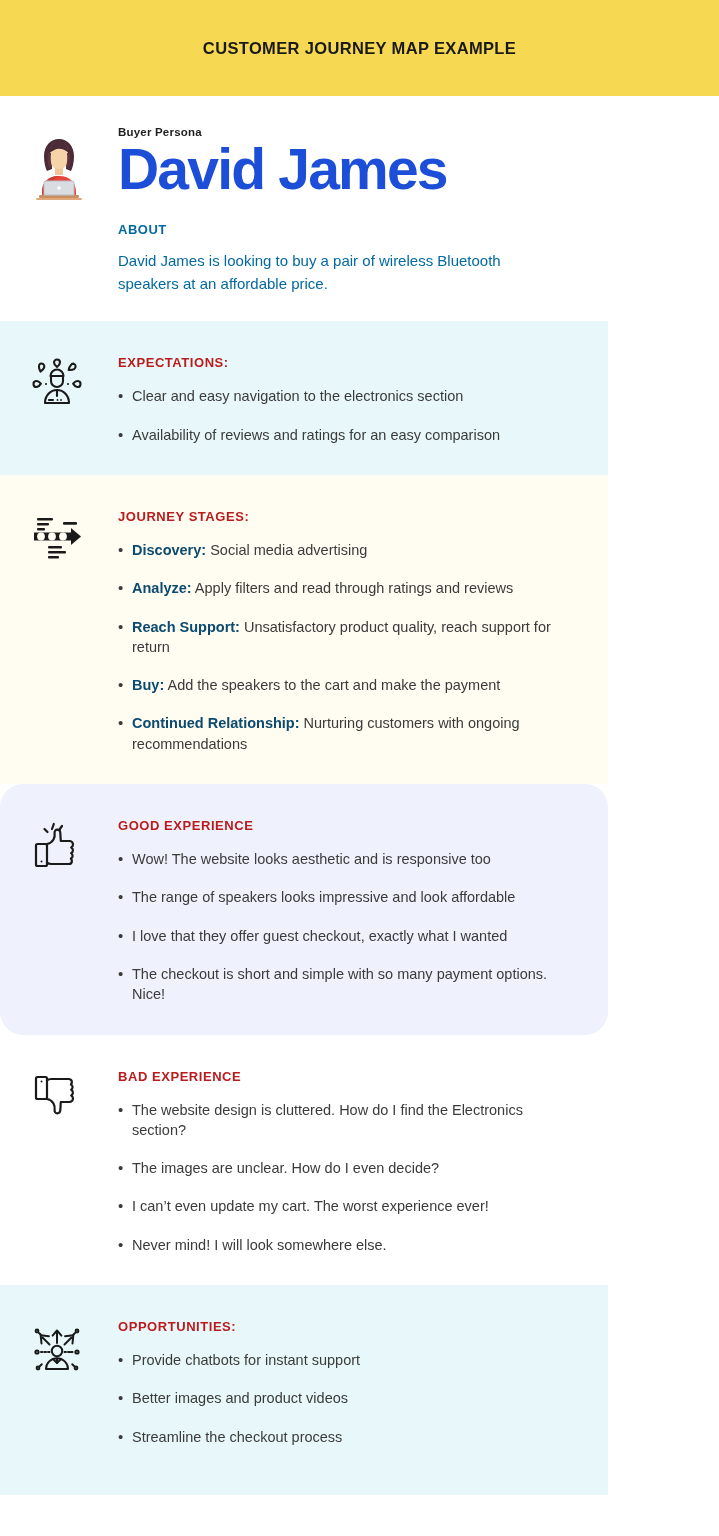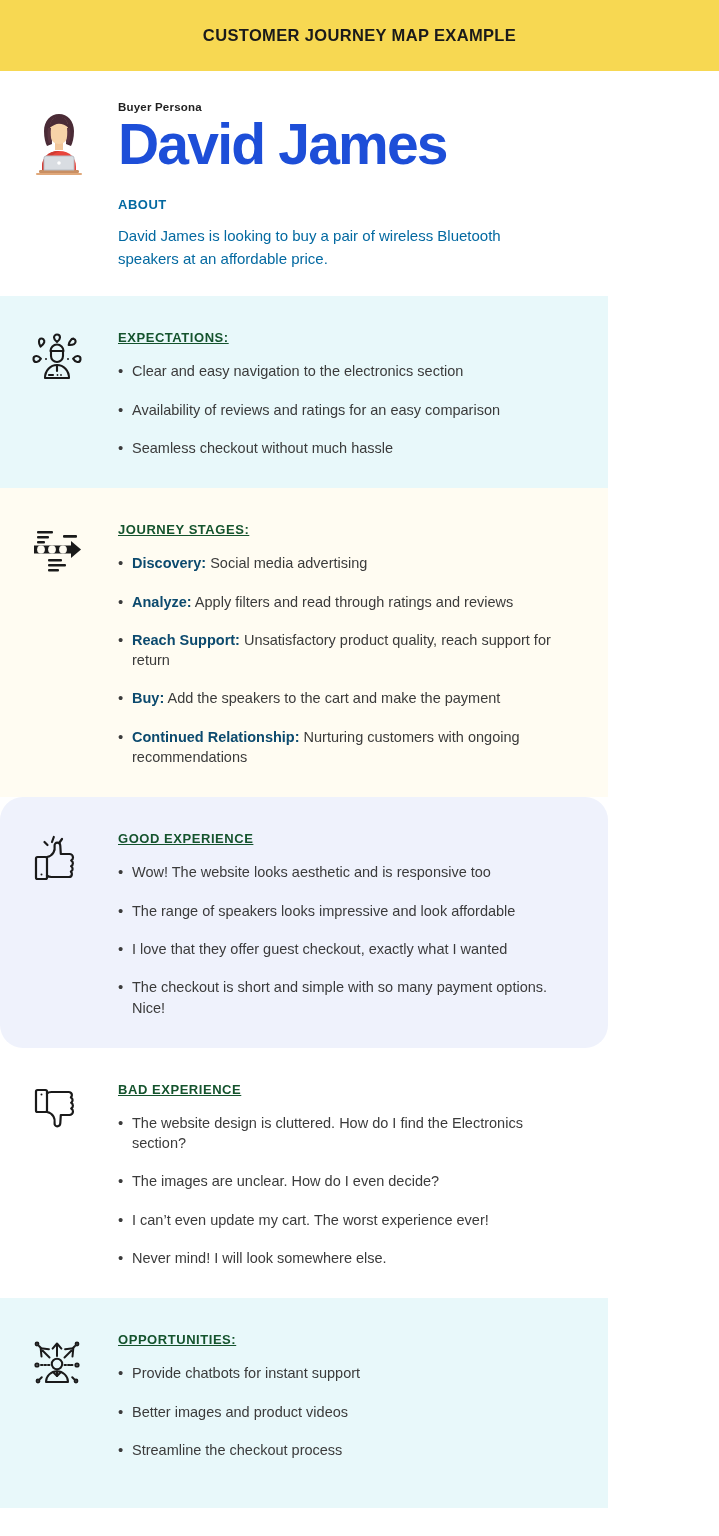--- a/index.html
+++ b/index.html
@@ -18,21 +18,21 @@
   .page {
     width: 719px;
     min-height: 1536px;
     position: relative;
     background: #ffffff;
     overflow: hidden;
   }
 
   
   .header-band {
-    height: 71px;
+    height: 96px;
     background: #f7d852;
     display: flex;
     align-items: center;
     justify-content: center;
   }
   .header-title {
     font-size: 16.5px;
     font-weight: 700;
     letter-spacing: 0.35px;
     color: #1a1a1a;
@@ -93,23 +93,22 @@
     color: #0369a1;
     max-width: 575px;
   }
 
   
   .block { padding-top: 34px; padding-bottom: 30px; }
   .block-heading {
     font-size: 13px;
     font-weight: 700;
     letter-spacing: 0.55px;
-    color: #14532d;
+    color: #b91c1c;
     margin-bottom: 16px;
-    text-decoration: underline;
   }
   ul.bullets { list-style: none; }
   ul.bullets li {
     position: relative;
     padding-left: 14px;
     margin-bottom: 18px;
     font-size: 14.5px;
     line-height: 1.4;
     color: #3b3b3b;
   }
@@ -215,21 +214,20 @@
             <circle cx="18" cy="29" r="1" fill="#1a1a1a" stroke="none"></circle>
             <circle cx="40" cy="29" r="1" fill="#1a1a1a" stroke="none"></circle>
           </svg>
         </span>
       </div>
       <div class="body-col">
         <div class="block-heading">EXPECTATIONS:</div>
         <ul class="bullets">
           <li><span>Clear and easy navigation to the electronics section</span></li>
           <li><span>Availability of reviews and ratings for an easy comparison</span></li>
-          <li><span>Seamless checkout without much hassle</span></li>
         </ul>
       </div>
     </div>
   </div>
 
   <div class="section block bg-cream">
     <div class="section-inner">
       <div class="icon-col">
         <span>
           <svg class="icon-svg" width="58" height="56" viewBox="0 0 58 56" aria-hidden="true">

